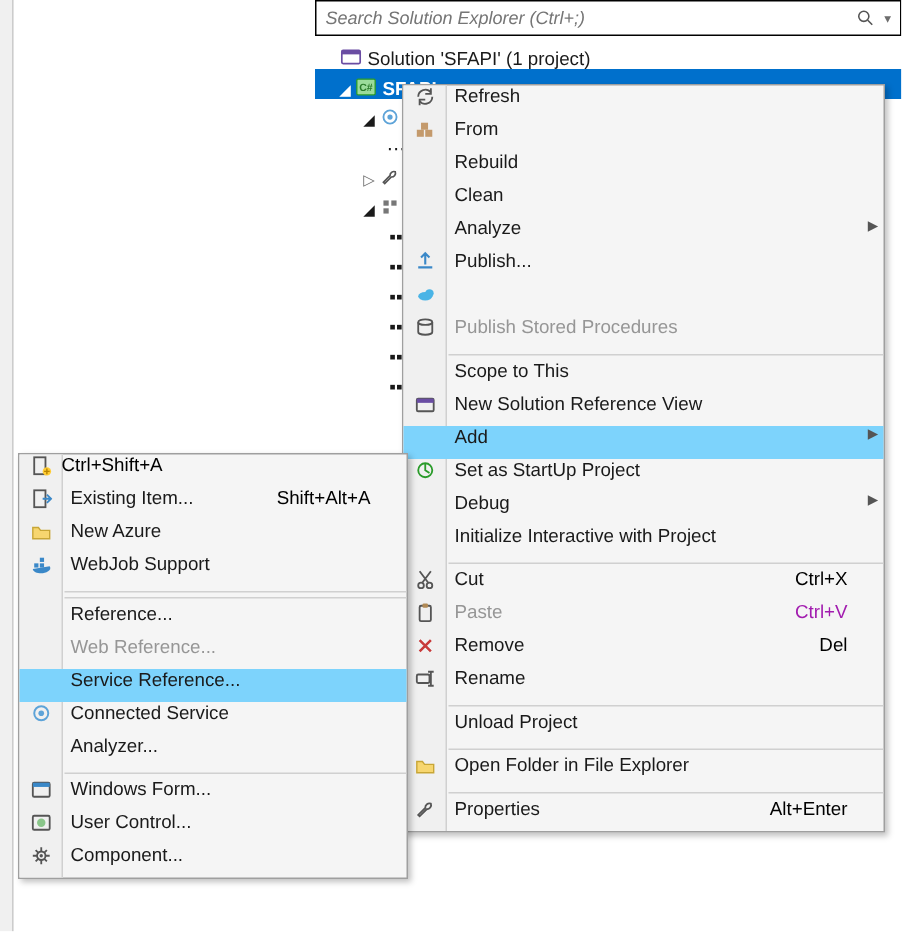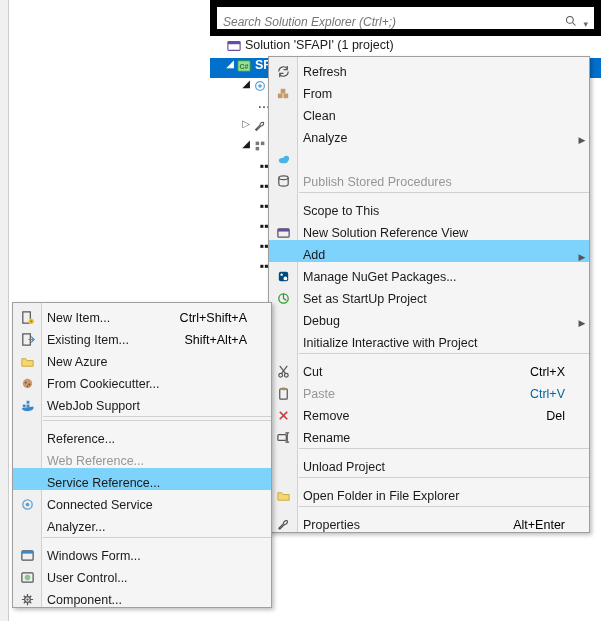--- a/index.html
+++ b/index.html
@@ -1,39 +1,39 @@
 <!DOCTYPE html>
 <html><head>
 <meta charset="utf-8">
 <style>
   html,body{margin:0;padding:0;font-family:"Segoe UI",Tahoma,sans-serif;font-size:12.5px;color:#1a1a1a;background:#fff}
   .container{position:relative;width:601px;height:621px;background:#fff;overflow:hidden}
   .vbar{position:absolute;left:0;top:0;width:8px;height:100%;background:#f0f0f0;border-right:1px solid #cccccc}
   .explorer{position:absolute;left:210px;top:0;right:0;background:#fff}
-  .search{display:flex;align-items:flex-end;border:7px solid #000000;background:#fff;height:22px}
+  .search{display:flex;align-items:center;border:1px solid #000000;background:#fff;height:22px}
   .search input{flex:1;border:none;outline:none;font-style:italic;color:#6d6d6d;font-size:12px;padding:0 6px;background:transparent}
   .search .mag{width:16px;height:16px;padding-right:4px;display:flex;align-items:center;justify-content:center}
   .search .tri{font-size:9px;color:#6d6d6d;padding-right:6px}
   .tree{padding:2px 0}
-  .node{display:flex;align-items:flex-start;height:20px;padding-left:4px;white-space:nowrap;overflow:hidden}
+  .node{display:flex;align-items:flex-end;height:20px;padding-left:4px;white-space:nowrap;overflow:hidden}
   .caret{width:12px;display:inline-block;text-align:center;color:#6d6d6d;font-size:10px}
   .caret.open{color:#1a1a1a}
   .ticon{width:16px;height:16px;display:inline-flex;align-items:center;justify-content:center;margin-right:3px}
   .sel{background:#0070cc;color:#fff}
   .sel .caret{color:#fff}
   .bold{font-weight:600}
   .ctxmenu{position:absolute;background:#f5f5f5;border:1px solid #9f9f9f;box-shadow:2px 2px 4px rgba(0,0,0,.25)}
   .ctxmenu .gutter{position:absolute;left:0;top:0;bottom:0;width:28px;border-right:1px solid #d0d0d0;background:#f0f0f0}
-  .item{position:relative;display:flex;align-items:flex-end;height:22px}
+  .item{position:relative;display:flex;align-items:flex-start;height:22px}
   .item .mi-icon{width:28px;display:flex;align-items:center;justify-content:center;z-index:1}
   .item .label{flex:1;padding-left:6px;z-index:1}
   .item .accel{padding-right:10px;color:#000000;z-index:1}
   .item .sub{width:14px;text-align:center;font-size:9px;color:#555;z-index:1}
   .item.disabled{color:#969696}
-  .item.disabled .accel{color:#0369a1}
+  .item.disabled .accel{color:#a21caf}
   .item.highlight{background:#7dd3fc}
   .sep{height:1px;background:#d0d0d0;margin:3px 0 3px 30px}
   #ctx-main{left:268px;top:56px;width:320px}
   #ctx-add{left:12px;top:302px;width:258px}
   
   svg{display:block}
 </style>
 </head>
 <body>
 
@@ -151,31 +151,45 @@
             <rect x="2" y="8" width="5" height="5" fill="#c49a6c"></rect>
             <rect x="8" y="8" width="5" height="5" fill="#c49a6c"></rect>
             <rect x="5" y="3" width="5" height="5" fill="#c49a6c"></rect>
           </svg>
         </span>
         <span class="label">From</span>
         <span class="sub"></span>
       </div>
       <div class="item">
         <span class="mi-icon"></span>
+        <span class="label">Rebuild</span>
+        <span class="sub"></span>
+      </div>
+      <div class="item">
+        <span class="mi-icon"></span>
         <span class="label">Clean</span>
         <span class="sub"></span>
       </div>
       <div class="item">
         <span class="mi-icon"></span>
         <span class="label">Analyze</span>
         <span class="sub">▶</span>
       </div>
       <div class="item">
         <span class="mi-icon">
           <svg width="15" height="15" viewBox="0 0 16 16">
+            <path d="M8 2v8M5 5l3-3 3 3M3 12h10" stroke="#3a88c8" stroke-width="1.5" fill="none"></path>
+          </svg>
+        </span>
+        <span class="label">Publish...</span>
+        <span class="sub"></span>
+      </div>
+      <div class="item">
+        <span class="mi-icon">
+          <svg width="15" height="15" viewBox="0 0 16 16">
             <ellipse cx="8" cy="9" rx="5" ry="3" fill="#4ab4e6"></ellipse>
             <circle cx="11" cy="7" r="3" fill="#4ab4e6"></circle>
           </svg>
         </span>
         <span class="sub"></span>
       </div>
       <div class="item disabled">
         <span class="mi-icon">
           <svg width="15" height="15" viewBox="0 0 16 16">
             <ellipse cx="8" cy="4" rx="5" ry="2" stroke="#555" stroke-width="1.3" fill="none"></ellipse>
@@ -198,31 +212,20 @@
             <rect x="2" y="4" width="12" height="3" fill="#6a4da3"></rect>
           </svg>
         </span>
         <span class="label">New Solution Reference View</span>
         <span class="sub"></span>
       </div>
       <div class="item highlight">
         <span class="mi-icon"></span>
         <span class="label">Add</span>
         <span class="sub">▶</span>
-      </div>
-      <div class="item">
-        <span class="mi-icon">
-          <svg width="15" height="15" viewBox="0 0 16 16">
-            <rect x="3" y="3" width="10" height="10" rx="2" fill="#004880"></rect>
-            <circle cx="6" cy="6" r="1.3" fill="#fff"></circle>
-            <circle cx="10" cy="10" r="2" fill="#fff"></circle>
-          </svg>
-        </span>
-        <span class="label">Manage NuGet Packages...</span>
-        <span class="sub"></span>
       </div>
       <div class="item">
         <span class="mi-icon">
           <svg width="15" height="15" viewBox="0 0 16 16">
             <circle cx="8" cy="8" r="5" fill="none" stroke="#2a9b2a" stroke-width="1.3"></circle>
             <path d="M8 3v5l3 2" stroke="#2a9b2a" stroke-width="1.3" fill="none"></path>
           </svg>
         </span>
         <span class="label">Set as StartUp Project</span>
         <span class="sub"></span>
@@ -313,21 +316,20 @@
   <div id="ctx-add" class="ctxmenu">
     <div class="gutter"></div>
   <div class="item">
         <span class="mi-icon">
           <svg width="15" height="15" viewBox="0 0 16 16">
             <rect x="3" y="2" width="8" height="12" stroke="#555" stroke-width="1.3" fill="none"></rect>
             <circle cx="12" cy="12" r="3" fill="#fc3"></circle>
             <path d="M12 10v4M10 12h4" stroke="#b88400"></path>
           </svg>
         </span>
-        <span class="label">New Item...</span>
         <span class="accel">Ctrl+Shift+A</span>
         <span class="sub"></span>
       </div>
       <div class="item">
         <span class="mi-icon">
           <svg width="15" height="15" viewBox="0 0 16 16">
             <rect x="3" y="2" width="8" height="12" stroke="#555" stroke-width="1.3" fill="none"></rect>
             <path d="M9 8h5M12 5l3 3-3 3" stroke="#3a88c8" fill="none" stroke-width="1.3"></path>
           </svg>
         </span>
@@ -335,32 +337,20 @@
         <span class="accel">Shift+Alt+A</span>
         <span class="sub"></span>
       </div>
       <div class="item">
         <span class="mi-icon">
           <svg width="15" height="15" viewBox="0 0 16 16">
             <path d="M2 5h4l1.5 2H14v6H2z" fill="#f7d66f" stroke="#c8a636"></path>
           </svg>
         </span>
         <span class="label">New Azure</span>
-        <span class="sub"></span>
-      </div>
-      <div class="item">
-        <span class="mi-icon">
-          <svg width="15" height="15" viewBox="0 0 16 16">
-            <circle cx="8" cy="8" r="5" fill="#c89b6c"></circle>
-            <circle cx="6" cy="7" r="1" fill="#6b4a2a"></circle>
-            <circle cx="10" cy="9" r="1" fill="#6b4a2a"></circle>
-            <circle cx="8" cy="11" r="0.8" fill="#6b4a2a"></circle>
-          </svg>
-        </span>
-        <span class="label">From Cookiecutter...</span>
         <span class="sub"></span>
       </div>
       <div class="item">
         <span class="mi-icon">
           <svg width="15" height="15" viewBox="0 0 16 16">
             <rect x="3" y="7" width="3" height="3" fill="#3a88c8"></rect>
             <rect x="7" y="7" width="3" height="3" fill="#3a88c8"></rect>
             <rect x="7" y="3" width="3" height="3" fill="#3a88c8"></rect>
             <path d="M2 11c0 2 3 3 6 3s8-2 6-5" fill="#3a88c8"></path>
           </svg>

